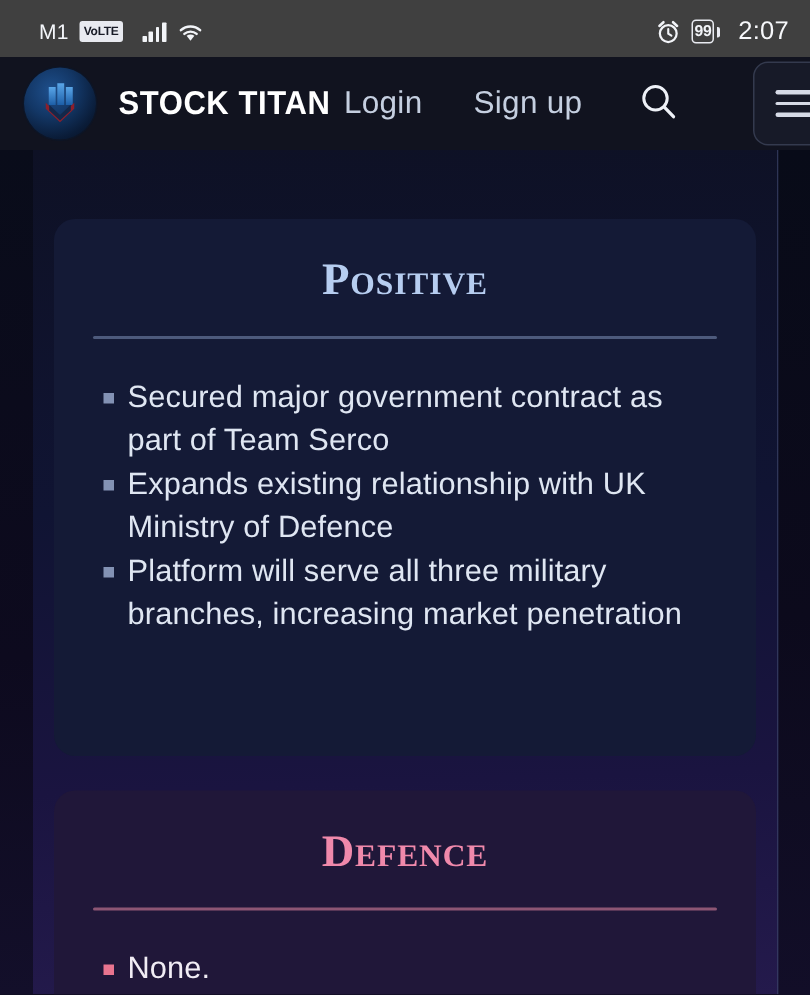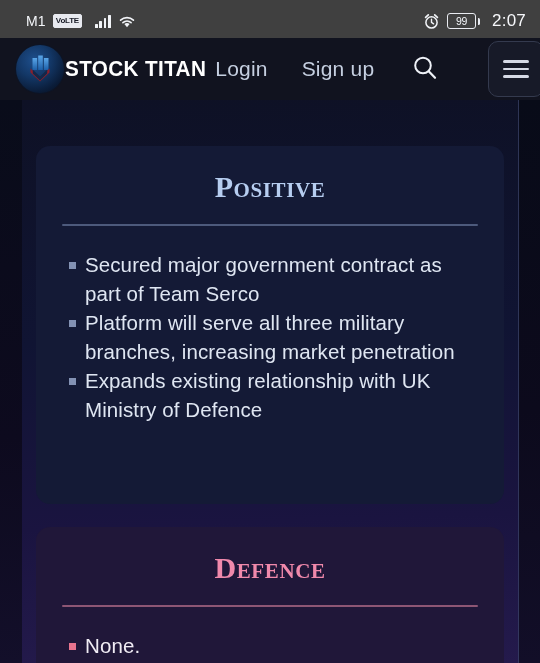--- a/index.html
+++ b/index.html
@@ -69,27 +69,27 @@
   .wifi svg { display:block; }
 
   .alarm svg, .battery-wrap { display: block; }
   .battery-wrap {
     display: flex;
     align-items: center;
   }
   .battery {
     border: 1.6px solid #e9ebf1;
     border-radius: 3px;
-    width: 29px;
+    width: 15px;
     height: 16px;
     display: flex;
     align-items: center;
     justify-content: center;
     font-size: 10.5px;
-    font-weight: normal;
+    font-weight: bold;
     color: #f2f4f8;
     letter-spacing: -0.3px;
     text-align: center;
   }
   .battery-tip {
     width: 2.5px;
     height: 7px;
     background: #e9ebf1;
     border-radius: 0 1.5px 1.5px 0;
     margin-left: 1.5px;
@@ -108,21 +108,21 @@
     display: flex;
     align-items: center;
     padding: 0 14px 0 16px;
     gap: 0;
     position: relative;
     z-index: 30;
   }
   .brand {
     display: flex;
     align-items: center;
-    gap: 1px;
+    gap: 15px;
     cursor: pointer;
   }
   .logo-circle {
     width: 48px;
     height: 48px;
     border-radius: 50%;
     background: radial-gradient(circle at 38% 32%, #1e4f8c 0%, #133766 38%, #0a1c38 72%, #050c1c 100%);
     display: flex;
     align-items: center;
     justify-content: center;
@@ -366,22 +366,22 @@
 
 <div class="page">
   <div class="scroll-rail"></div>
   <div class="cards">
 
     <div class="card positive">
       <div class="card-title">Positive</div>
       <div class="divider"></div>
       <ul class="bullets">
         <li>Secured major government contract as part of Team Serco</li>
+        <li>Expands existing relationship with UK Ministry of Defence</li>
         <li>Platform will serve all three military branches, increasing market penetration</li>
-        <li>Expands existing relationship with UK Ministry of Defence</li>
       </ul>
     </div>
 
     <div class="card negative">
       <div class="card-title">Defence</div>
       <div class="divider"></div>
       <ul class="bullets">
         <li>None.</li>
       </ul>
     </div>

